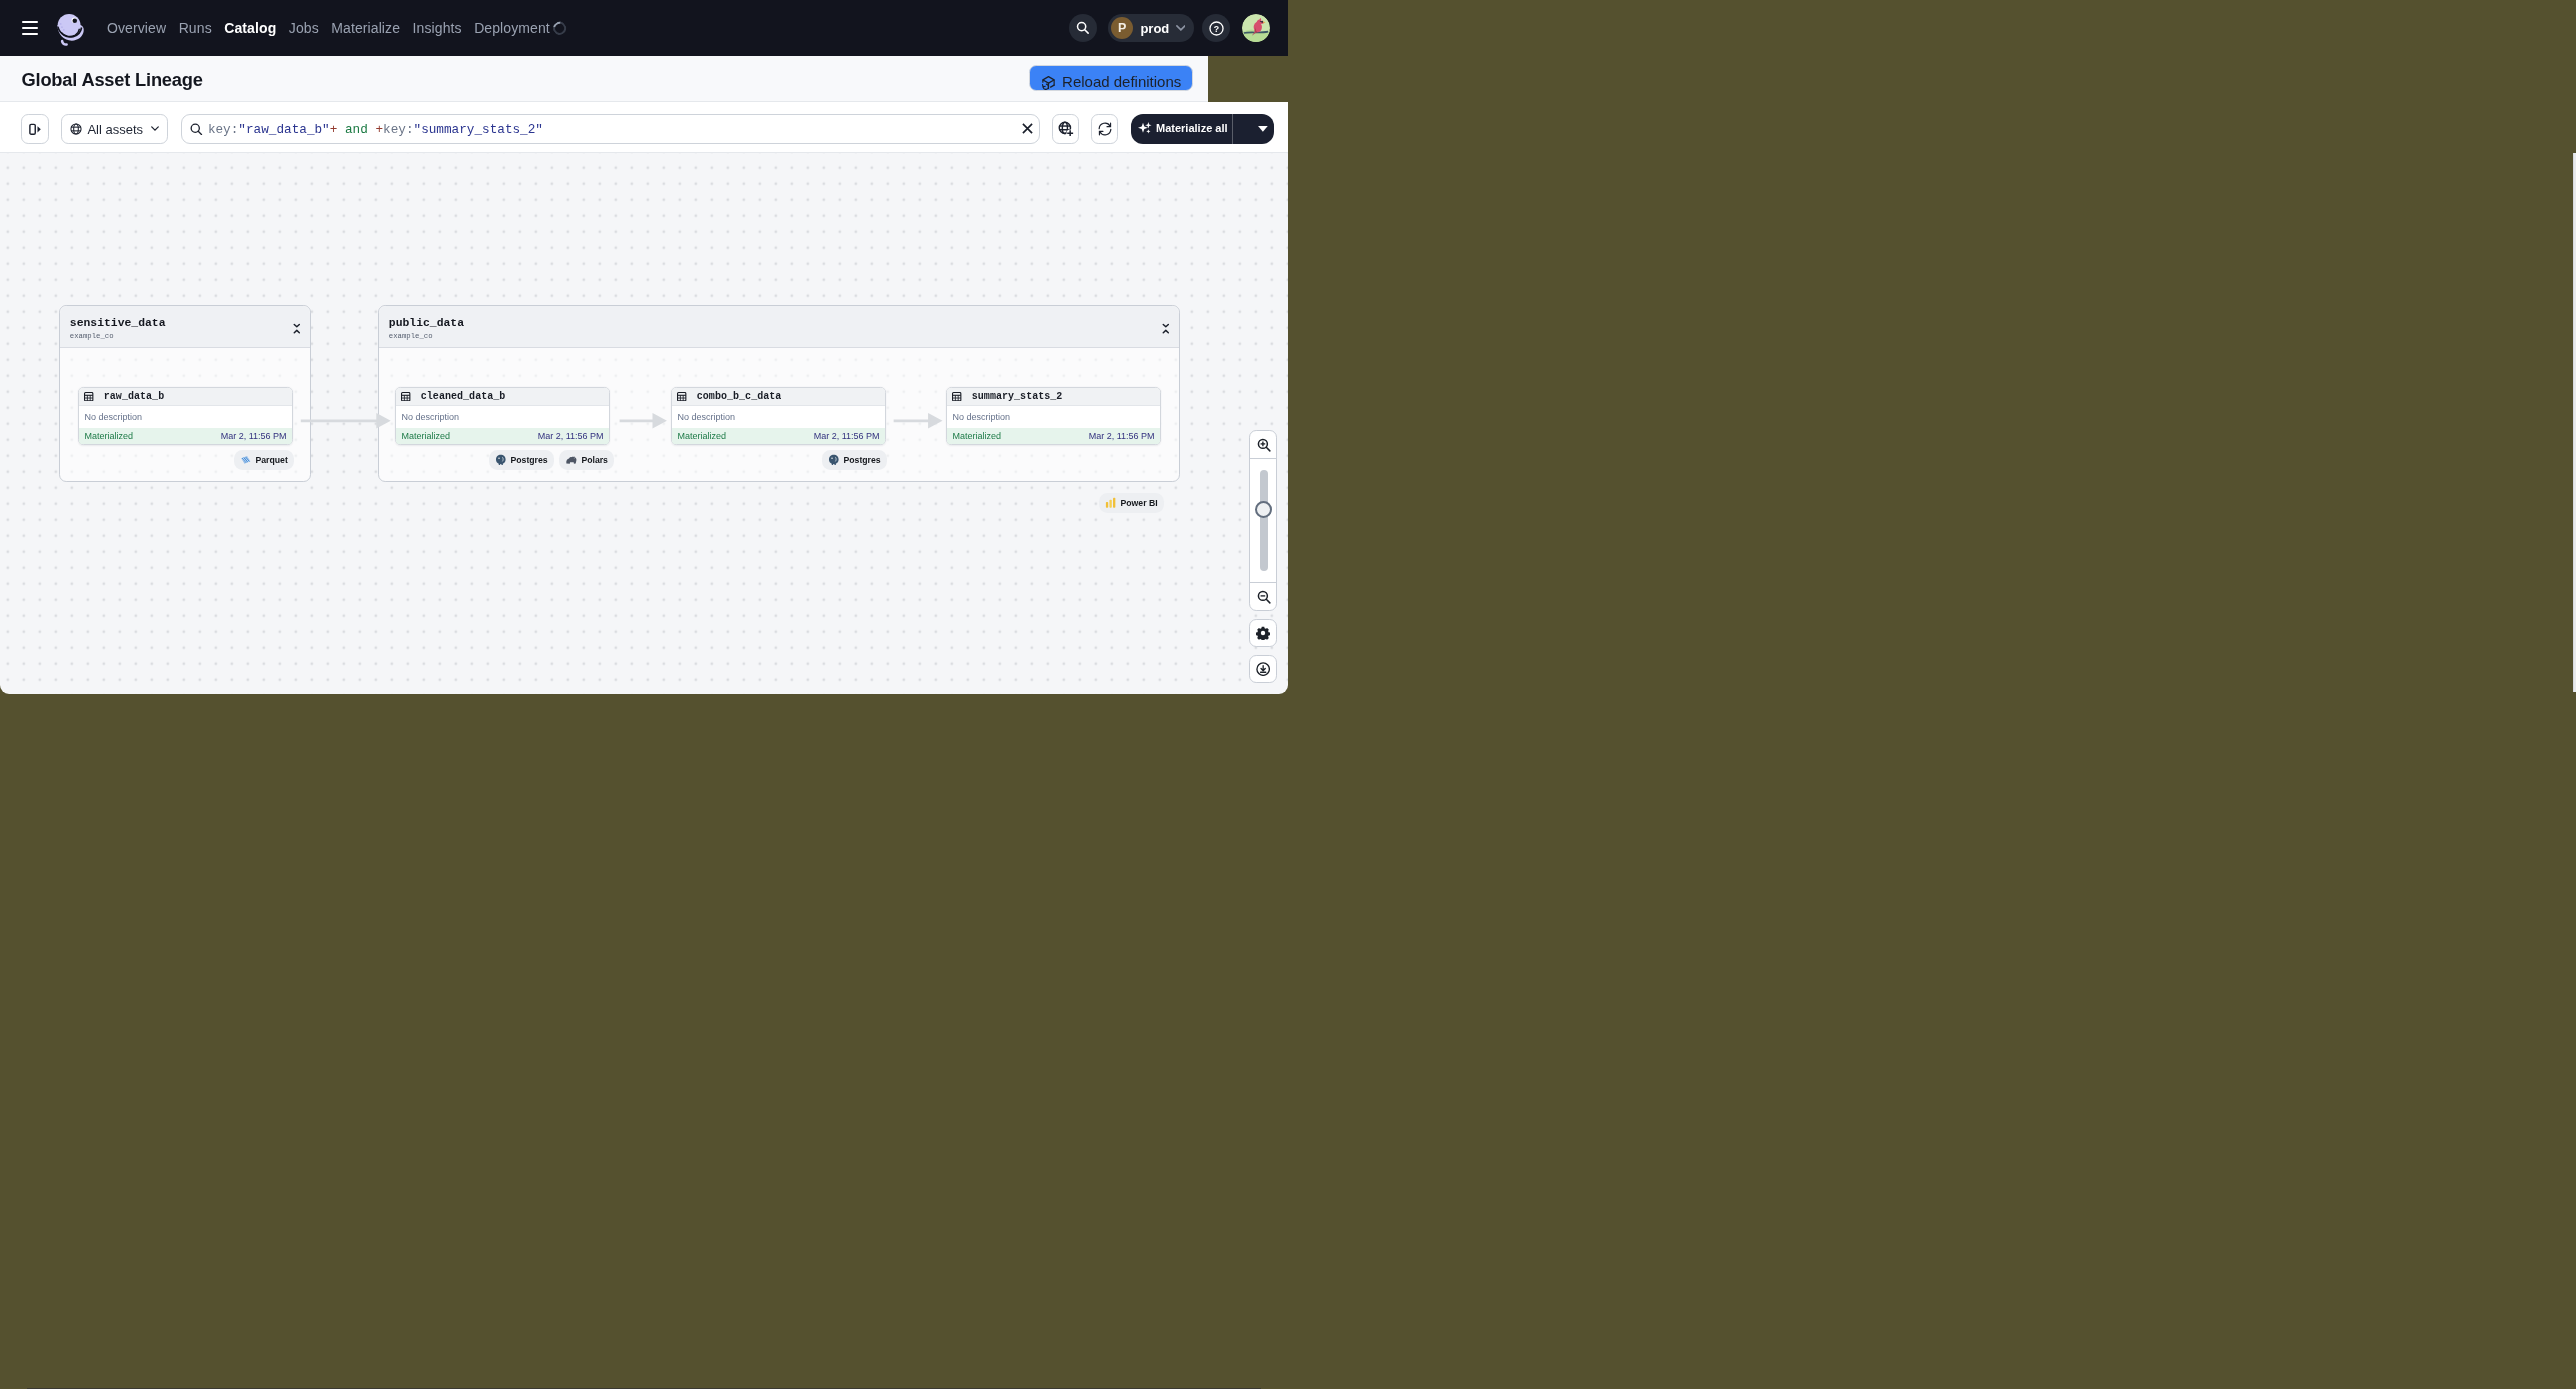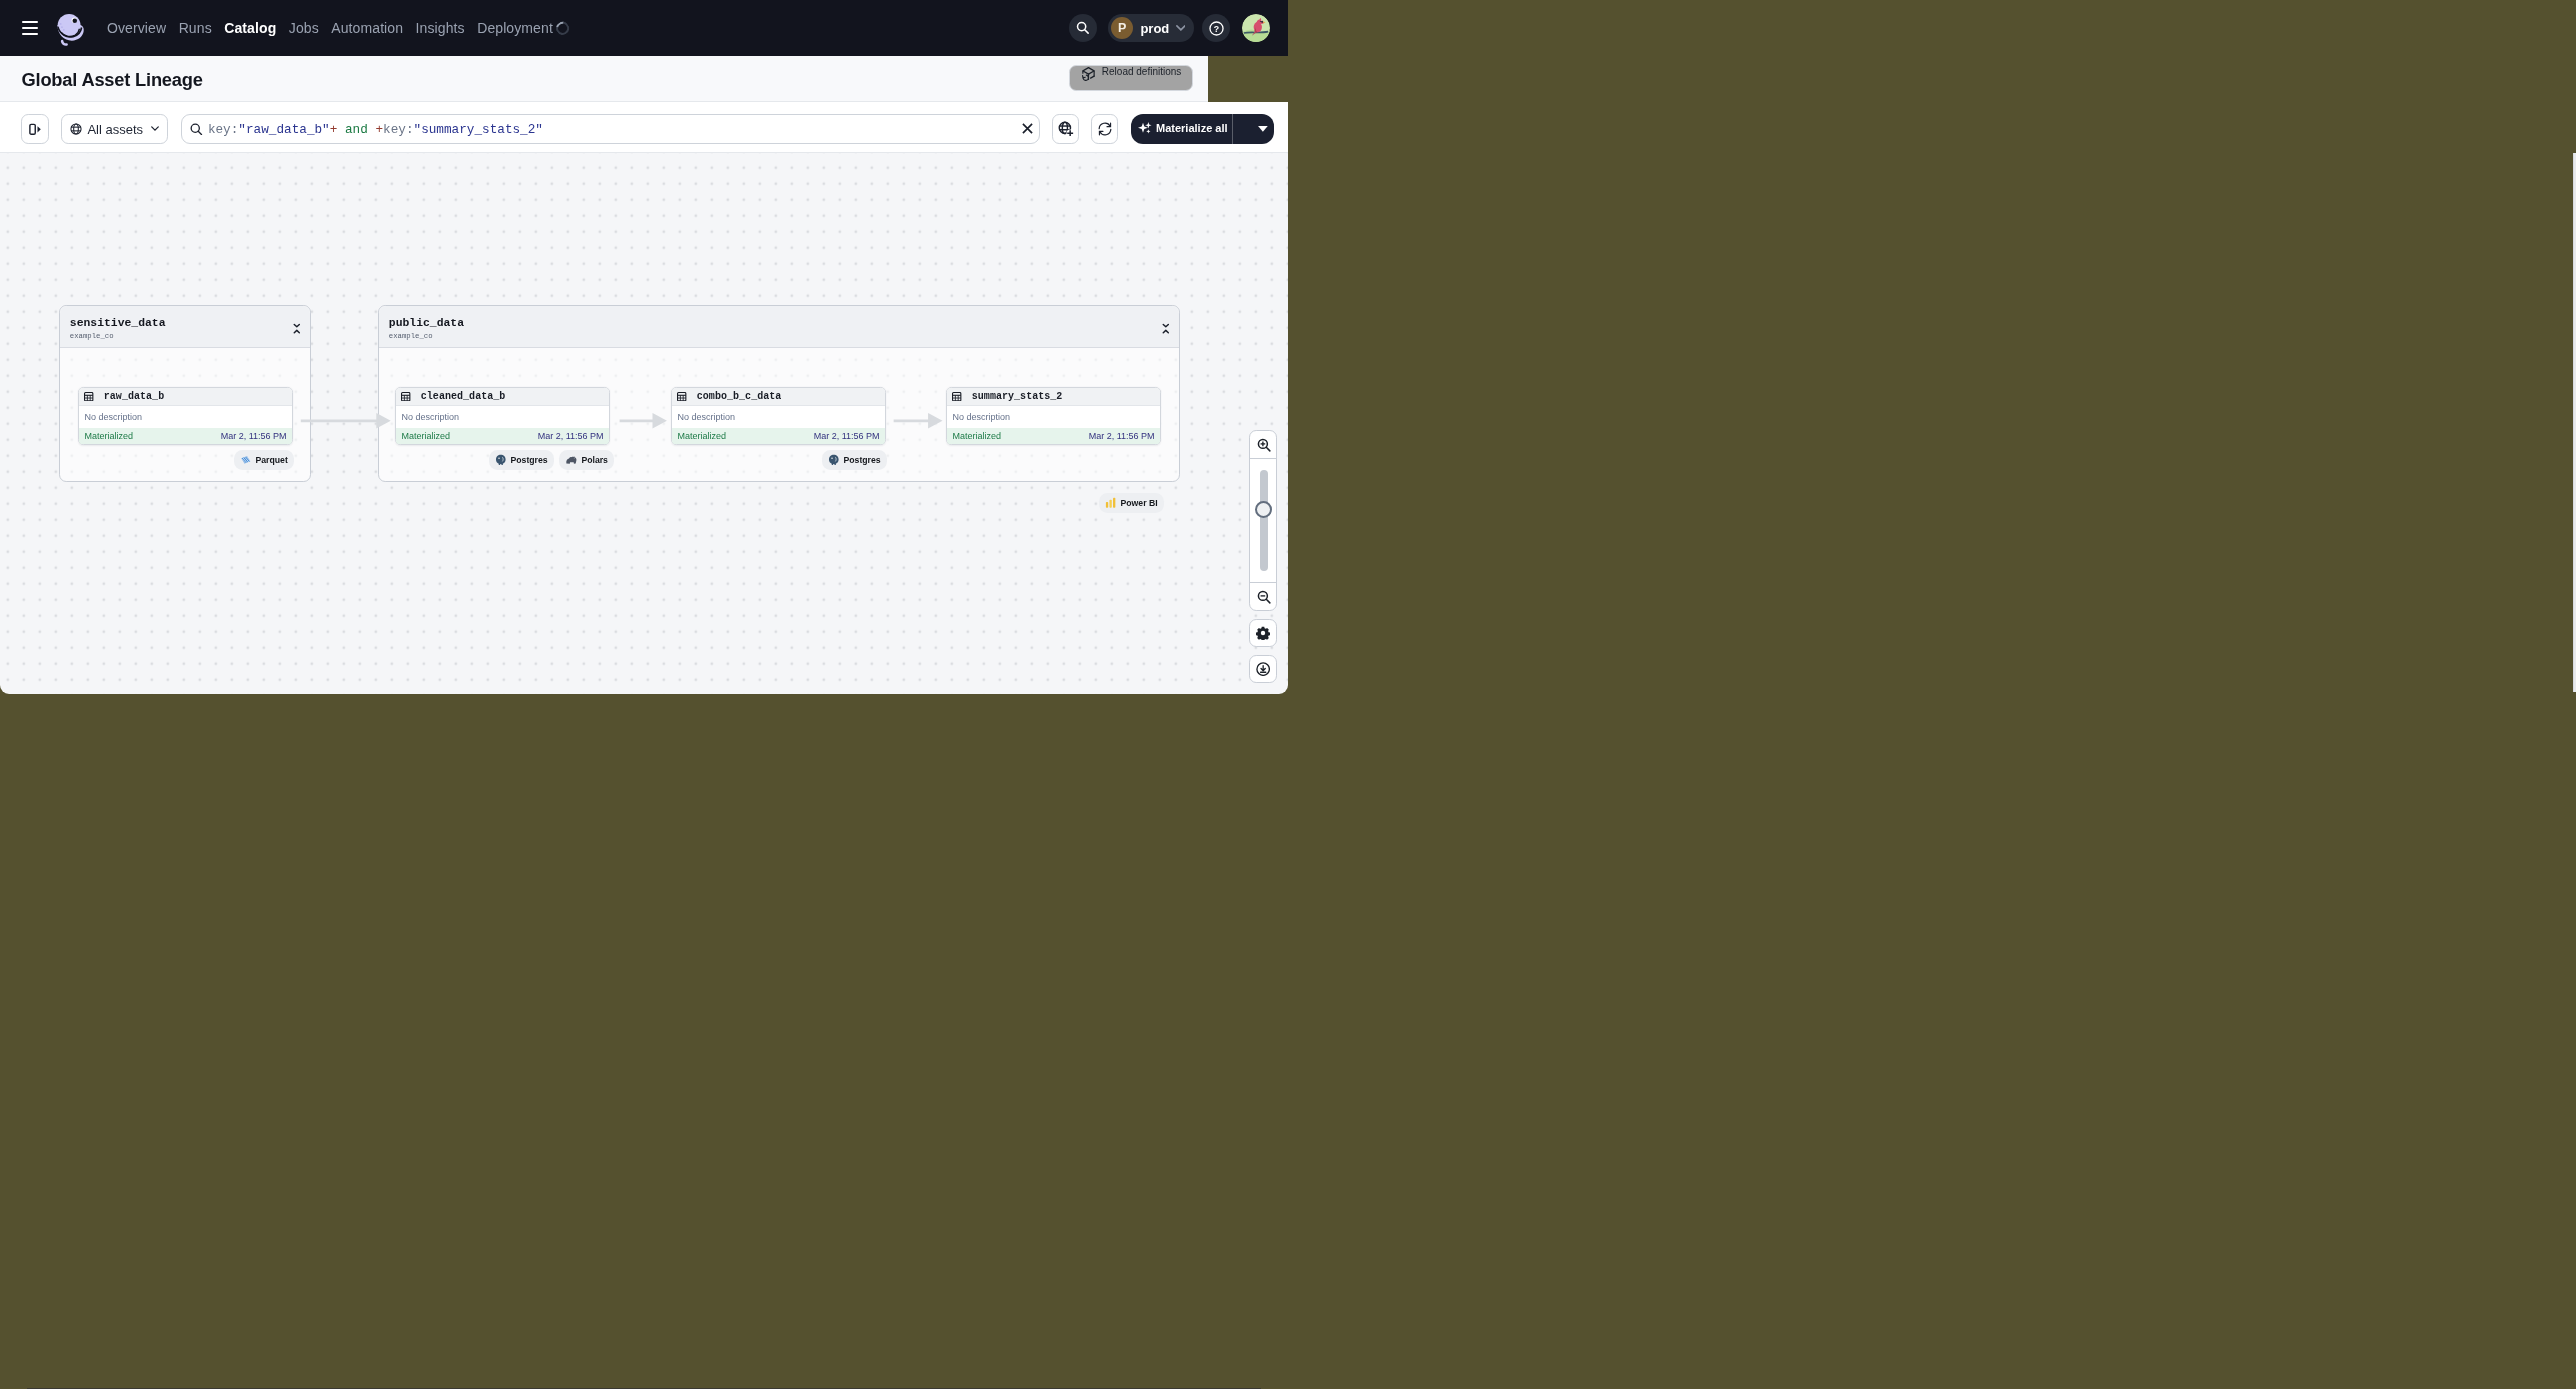--- a/index.html
+++ b/index.html
@@ -19,21 +19,21 @@
 .circbtn { width:28px; height:28px; border-radius:50%; background:#262b36; display:flex; align-items:center; justify-content:center; }
 .prodpill { height:28px; border-radius:14.3px; background:#272c37; display:flex; align-items:center; padding:0 9px 0 3.1px; margin-left:11.6px; }
 .pcirc { width:22px; height:22px; border-radius:50%; background:#7a5c30; color:#f4efe5; font-size:12.5px; font-weight:600; display:flex; align-items:center; justify-content:center; }
 .prodpill .ptxt { color:#fff; font-size:13px; font-weight:600; margin:0 6.3px 0 7.2px; }
 .helpbtn { margin-left:8px; }
 .avatar { width:28px; height:28px; border-radius:50%; margin-left:11.6px; overflow:hidden; }
 
 
 .pagehead { position:absolute; left:0; top:56px; width:1208px; height:46px; background:#f8f9fb; border-bottom:0.9px solid #e5e8ec; }
 .pagehead h1 { position:absolute; left:21.5px; top:12.5px; font-size:18.3px; font-weight:700; color:#14171f; letter-spacing:-0.2px; }
-.reloadbtn { position:absolute; right:15px; top:9px; height:26px; border:0.9px solid #d4d8de; border-radius:7.2px; background:#a3a3a3; display:flex; align-items:flex-start; padding:0 10.7px; font-size:10px; font-weight:500; color:#1c2129; }
+.reloadbtn { position:absolute; right:15px; top:9px; height:26px; border:0.9px solid #d4d8de; border-radius:7.2px; background:#3b82f6; display:flex; align-items:flex-end; padding:0 10.7px; font-size:15px; font-weight:500; color:#1c2129; }
 .reloadbtn svg { margin-right:6.3px; }
 
 
 .filterbar { position:absolute; left:0; top:102px; width:1288px; height:51px; background:#fff; border-bottom:0.9px solid #e5e8ec; }
 .fbtn { position:absolute; top:12px; height:30px; background:#fff; border:0.9px solid #ced3da; border-radius:7.2px; display:flex; align-items:center; justify-content:center; }
 .searchbox { position:absolute; left:181px; top:12px; width:859px; height:30px; border:0.9px solid #ced3da; border-radius:9px; background:#fff; display:flex; align-items:center; }
 .searchbox .mag { margin-left:8px; }
 .sq { font-size:12.7px; letter-spacing:0; white-space:pre; margin-left:5.4px; }
 .sq .k { color:#6a7487; }
 .sq .v { color:#2b3590; }
@@ -94,21 +94,21 @@
     <circle cx="24.35" cy="9.75" r="2.55" fill="#12141e"></circle>
     <circle cx="8.6" cy="13.2" r="0.95" fill="#b7b3ec"></circle>
     <circle cx="10" cy="16.8" r="0.95" fill="#b7b3ec"></circle>
     <circle cx="12.1" cy="19.8" r="0.95" fill="#b7b3ec"></circle>
   </svg>
   <div class="navlinks">
     <a>Overview</a>
       <a>Runs</a>
       <a class="active">Catalog</a>
       <a>Jobs</a>
-      <a>Automation</a>
+      <a>Materialize</a>
       <a>Insights</a>
       <a>Deployment</a>
     <div class="spinner"></div>
   </div>
   <div class="navright">
     <div class="circbtn">
         <svg width="13.4" height="13.4" viewBox="0 0 15 15">
           <circle cx="6.3" cy="6.3" r="4.6" fill="none" stroke="#fff" stroke-width="1.7"></circle>
           <line x1="9.8" y1="9.8" x2="13.6" y2="13.6" stroke="#fff" stroke-width="1.7" stroke-linecap="round"></line>
         </svg>

